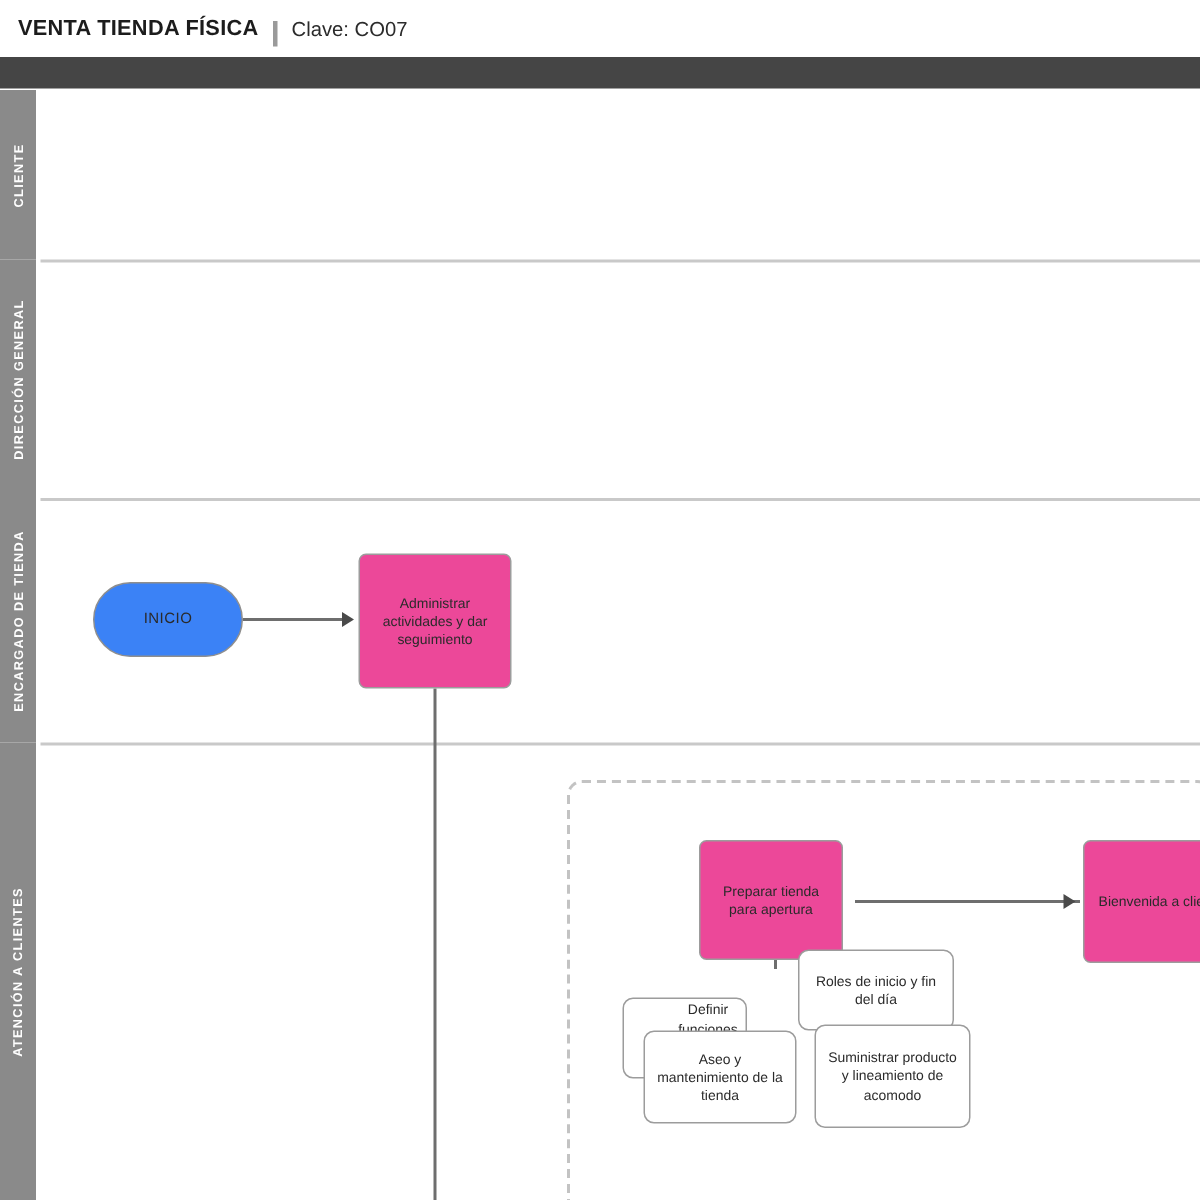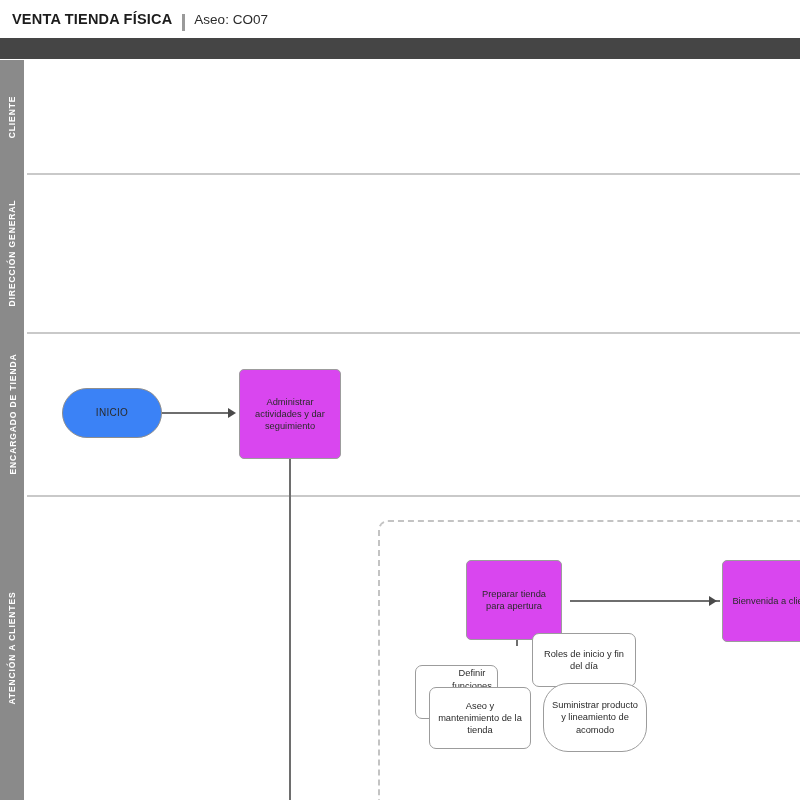--- a/index.html
+++ b/index.html
@@ -123,21 +123,21 @@
     padding: 3px 5px;
   }
   .node-terminator {
     background: #3b82f6;
     border: 1.3px solid #8e8e8e;
     border-radius: 999px;
     font-size: 10px;
     letter-spacing: 0.3px;
   }
   .node-process {
-    background: #d946ef;
+    background: #ec4899;
     border: 1.3px solid #9c9c9c;
     border-radius: 5px;
   }
   .node-sub {
     background: #ffffff;
     border: 1.3px solid #9c9c9c;
     border-radius: 7px;
   }
 
   
@@ -164,21 +164,21 @@
   }
 </style>
 </head>
 <body>
 
 <div id="page">
 
   <div class="doc-header">
     <span class="doc-title">VENTA TIENDA FÍSICA</span>
     <span class="title-sep"></span>
-    <span class="doc-key">Aseo: CO07</span>
+    <span class="doc-key">Clave: CO07</span>
   </div>
   <div class="header-bar"></div>
 
   <div class="lanes">
 
     <div class="lane" style="top:0px; height:113px;">
       <div class="lane-label">
         <span>CLIENTE</span>
       </div>
       <div class="lane-body"></div>
@@ -239,21 +239,21 @@
     </div>
 
     <div class="node node-sub" style="left:429px; top:687px; width:102px; height:62px;">
       <span>Aseo y mantenimiento de la tienda</span>
     </div>
 
     <div class="node node-sub" style="left:532px; top:633px; width:104px; height:54px;">
       <span>Roles de inicio y fin del día</span>
     </div>
 
-    <div class="node node-sub" style="left:543px; top:683px; width:104px; height:69px;border-radius:25px;">
+    <div class="node node-sub" style="left:543px; top:683px; width:104px; height:69px;">
       <span>Suministrar producto y lineamiento de acomodo</span>
     </div>
 
     <div class="node node-process" style="left:722px; top:560px; width:104px; height:82px;">
       <span>Bienvenida a cliente</span>
     </div>
 
   </div>
 
 </div>

